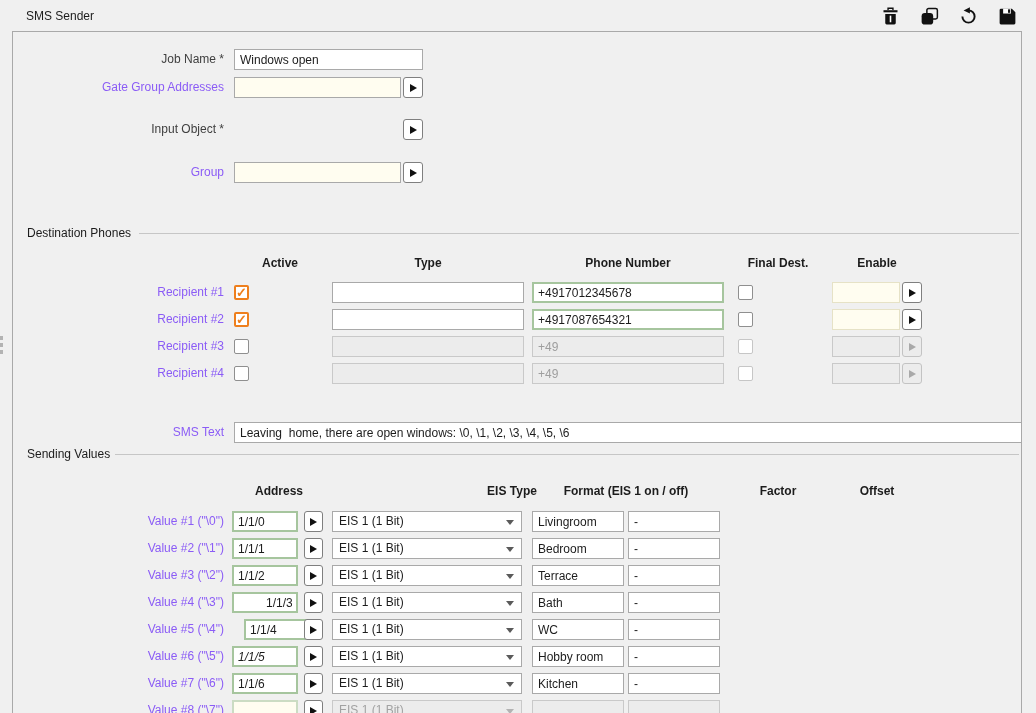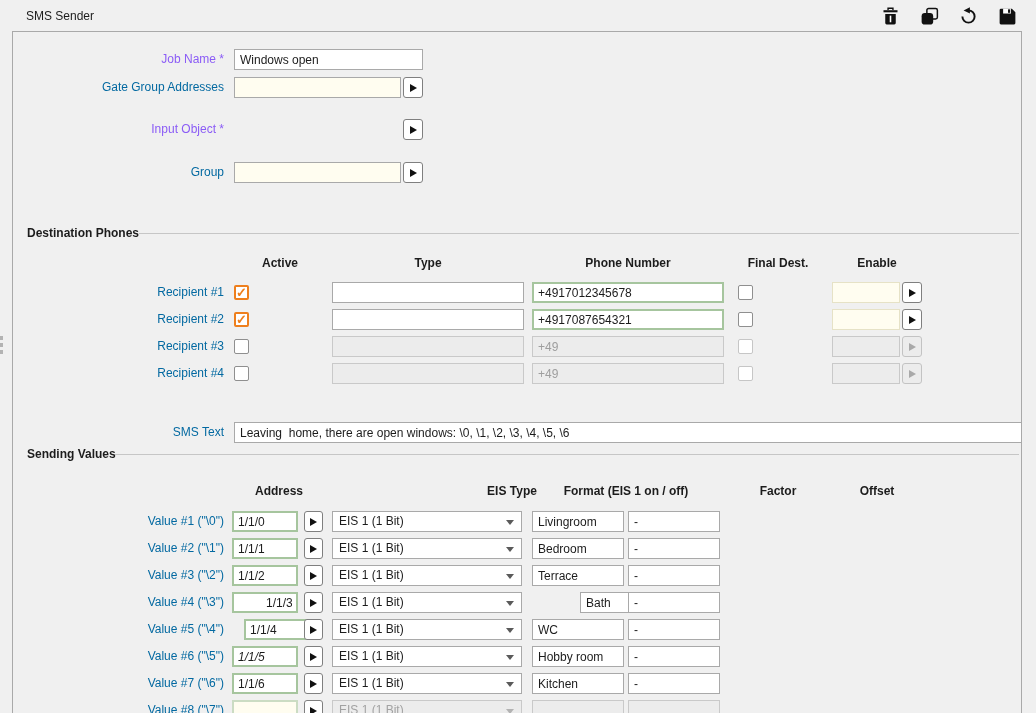--- a/index.html
+++ b/index.html
@@ -11,24 +11,24 @@
   .title { position:absolute; left:26px; top:9px; font-size:12px; white-space:nowrap; }
   .toolbar { position:absolute; right:18px; top:5px; display:flex; gap:17px; }
   .tbtn { width:22px; height:22px; padding:0; border:none; background:transparent; cursor:pointer; display:flex; align-items:center; justify-content:center; }
   .tbtn svg { width:21px; height:21px; display:block; }
 
   .panel { position:absolute; left:12px; top:31px; width:1010px; height:700px; border:1px solid #a9a9a9; background:#f0f0f0; }
 
   .grip { position:absolute; left:0; top:336px; display:flex; flex-direction:column; gap:3px; }
   .grip span { display:block; width:3px; height:4px; background:#b3b3b3; }
 
-  .lbl { position:absolute; left:0; width:211px; height:21px; line-height:21px; text-align:right; white-space:nowrap; color:#0369a1; }
-  .lbl.req { color:#8b5cf6; }
-
-  .sec { position:absolute; left:14px; height:14px; line-height:14px; font-weight:700; white-space:nowrap; }
+  .lbl { position:absolute; left:0; width:211px; height:21px; line-height:21px; text-align:right; white-space:nowrap; color:#8b5cf6; }
+  .lbl.req { color:#404040; }
+
+  .sec { position:absolute; left:14px; height:14px; line-height:14px; font-weight:400; white-space:nowrap; }
   .secline { position:absolute; right:2px; height:1px; background:#c6c6c6; }
 
   .hdr { position:absolute; transform:translateX(-50%); font-weight:600; white-space:nowrap; }
 
   .fld {
     position:absolute; height:21px; border:1px solid #a9a9a9; background:#fff;
     font-family:"Liberation Sans", sans-serif; font-size:12px; color:#1c1c1c;
     padding:0 5px; outline:none;
   }
   .fld.green { border:2px solid #a6c59e; padding:0 4px; }
@@ -205,21 +205,21 @@
     <div class="dd" style="left:319px; top:533px; width:190px"><span>EIS 1 (1 Bit)</span><span class="car"></span></div>
     <input class="fld" style="left: 519px; top: 533px; width: 92px;" value="Terrace">
     <input class="fld" style="left: 615px; top: 533px; width: 92px;" value="-">
 
     <div class="lbl" style="top:560px">Value #4 ("\3")</div>
     <input class="fld green" style="left: 219px; top: 560px; width: 66px; padding-left: 32px;" value="1/1/3">
     <button class="btn" style="left:291px; top:560px; width:19px">
         <i></i>
       </button>
     <div class="dd" style="left:319px; top:560px; width:190px"><span>EIS 1 (1 Bit)</span><span class="car"></span></div>
-    <input class="fld" style="left: 519px; top: 560px; width: 92px; margin-left: 48px;" value="Bath">
+    <input class="fld" style="left: 519px; top: 560px; width: 92px;" value="Bath">
     <input class="fld" style="left: 615px; top: 560px; width: 92px;" value="-">
 
     <div class="lbl" style="top:587px">Value #5 ("\4")</div>
     <input class="fld green" style="left: 231px; top: 587px; width: 66px;" value="1/1/4">
     <button class="btn" style="left:291px; top:587px; width:19px">
         <i></i>
       </button>
     <div class="dd" style="left:319px; top:587px; width:190px"><span>EIS 1 (1 Bit)</span><span class="car"></span></div>
     <input class="fld" style="left: 519px; top: 587px; width: 92px;" value="WC">
     <input class="fld" style="left: 615px; top: 587px; width: 92px;" value="-">

